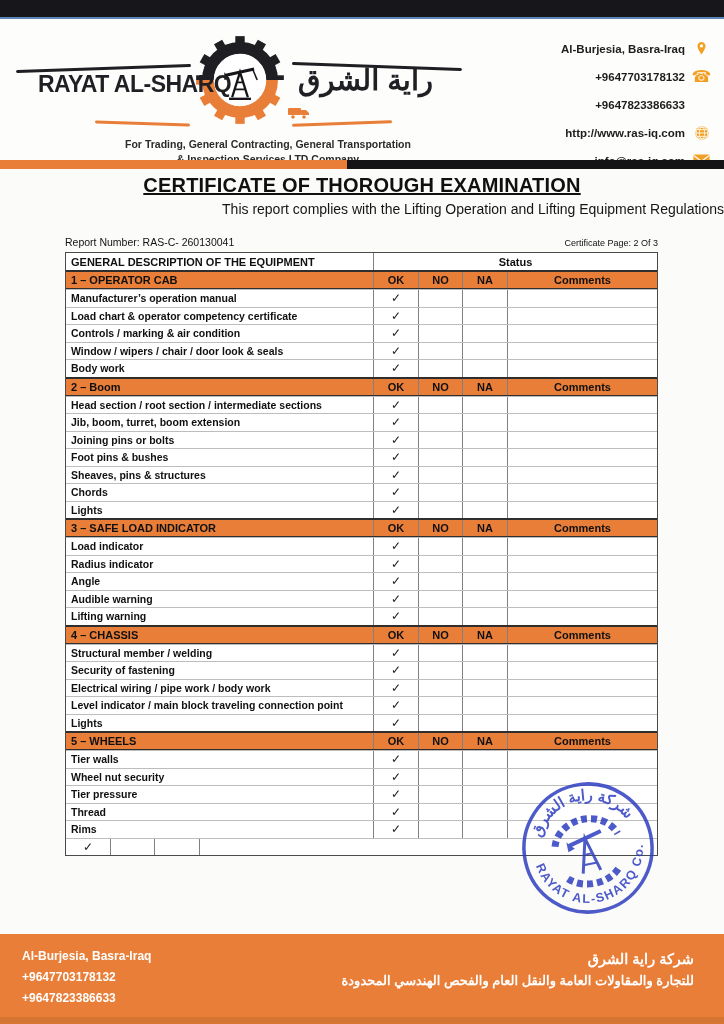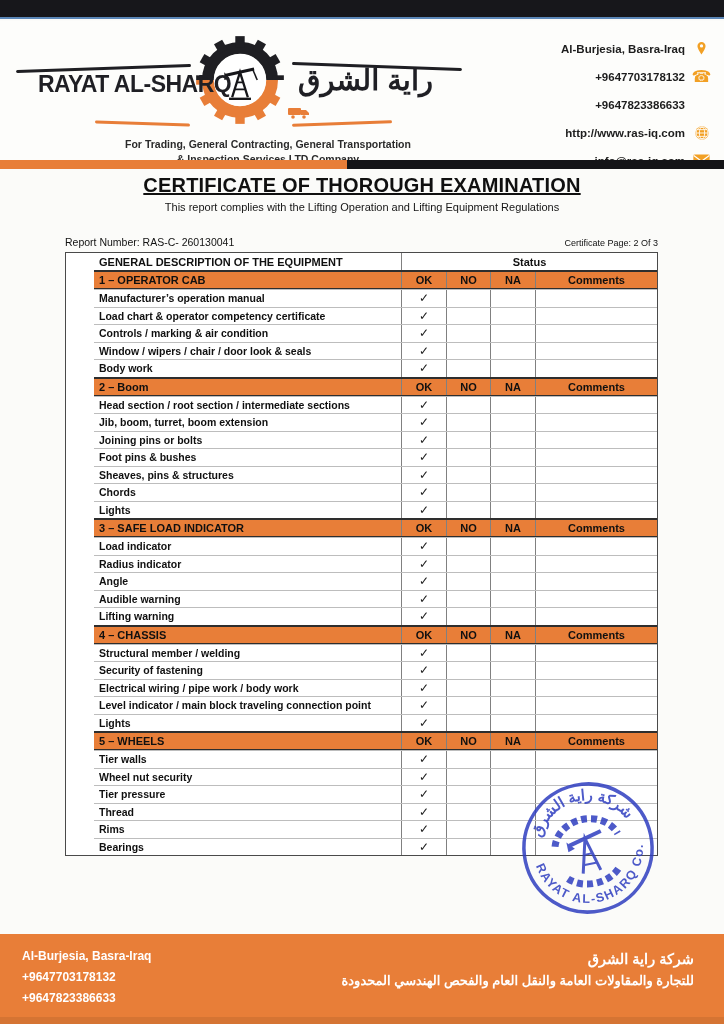--- a/index.html
+++ b/index.html
@@ -32,29 +32,29 @@
   .contact-icon{width:17px;height:17px;display:flex;align-items:center;justify-content:center;}
   .contact-icon .glyph{color:var(--icon-orange);font-size:16px;line-height:16px;font-family:"DejaVu Sans",sans-serif;}
 
   
   .divider{position:absolute;left:0;top:160px;width:724px;height:9px;display:flex;}
   .divider .seg-orange{width:347px;height:9px;background:var(--orange);}
   .divider .seg-black{flex:1;height:9px;background:#141417;}
 
   
   .doc-title{position:absolute;left:0;top:174px;width:724px;text-align:center;font-size:20px;font-weight:bold;color:#101010;letter-spacing:0.2px;text-decoration:underline;}
-  .doc-subtitle{position:absolute;left:0;top:201px;width:724px;text-align:center;font-size:11px;color:#151515;}
+  .doc-subtitle{position:absolute;left:0;top:201px;width:724px;text-align:right;font-size:14px;color:#151515;}
 
   
   .meta-row{position:absolute;left:65px;top:236px;width:593px;display:flex;justify-content:space-between;align-items:flex-end;}
   .report-number{font-size:10.5px;color:#111;}
   .certificate-page{font-size:9px;color:#111;}
 
   
-  .inspection-table{position:absolute;left:65px;top:252px;width:593px;border:1.3px solid #4a4a4a;background:#fff;padding-left:28px;}
+  .inspection-table{position:absolute;left:65px;top:252px;width:593px;border:1.3px solid #4a4a4a;background:#fff;}
   .trow{display:flex;align-items:stretch;}
   .cell{border-right:1px solid #808080;padding:1px 5px;display:flex;align-items:center;font-size:10.5px;color:#101010;}
   .cell:last-child{border-right:none;}
   .cell.desc{width:308px;}
   .cell.ok{width:45px;justify-content:center;}
   .cell.no{width:44px;justify-content:center;}
   .cell.na{width:45px;justify-content:center;}
   .cell.com{flex:1;justify-content:center;}
   .trow.thead{min-height:17px;}
   .trow.thead .cell{font-weight:bold;font-size:11px;}
@@ -432,21 +432,20 @@
         <div class="cell com"></div>
       </div>
       <div class="trow item">
         <div class="cell desc">Rims</div>
         <div class="cell ok">✓</div>
         <div class="cell no"></div>
         <div class="cell na"></div>
         <div class="cell com"></div>
       </div>
       <div class="trow item">
-        <div class="cell desc">Bearings</div>
         <div class="cell ok">✓</div>
         <div class="cell no"></div>
         <div class="cell na"></div>
         <div class="cell com"></div>
       </div>
     </div>
 
   <svg class="stamp" viewBox="0 0 140 140">
     <circle cx="70" cy="70" r="64" fill="none" stroke="#2F3EC0" stroke-width="3.5"></circle>
     <defs>

